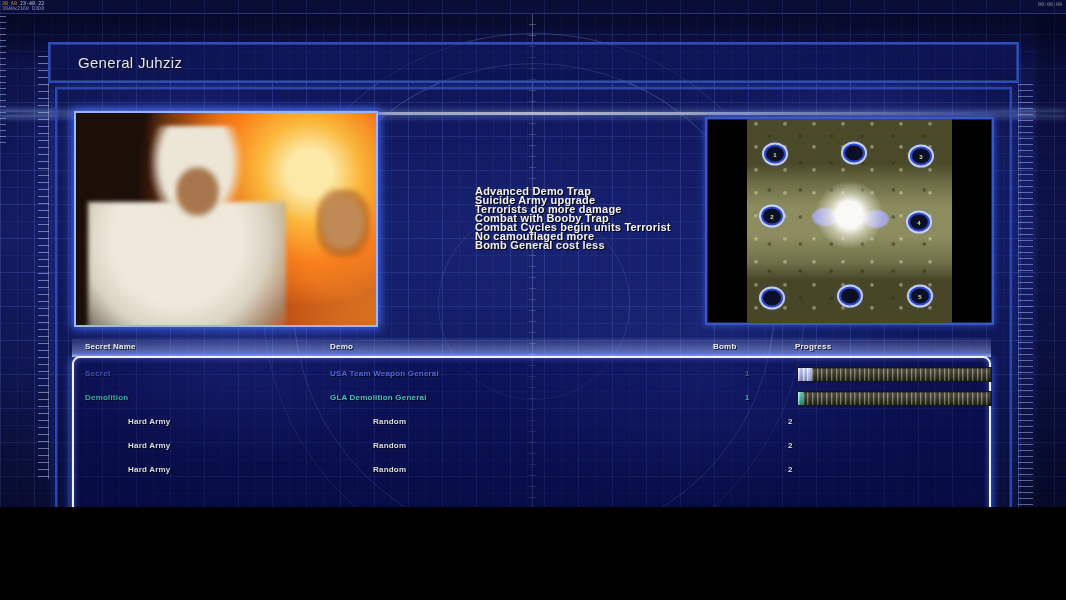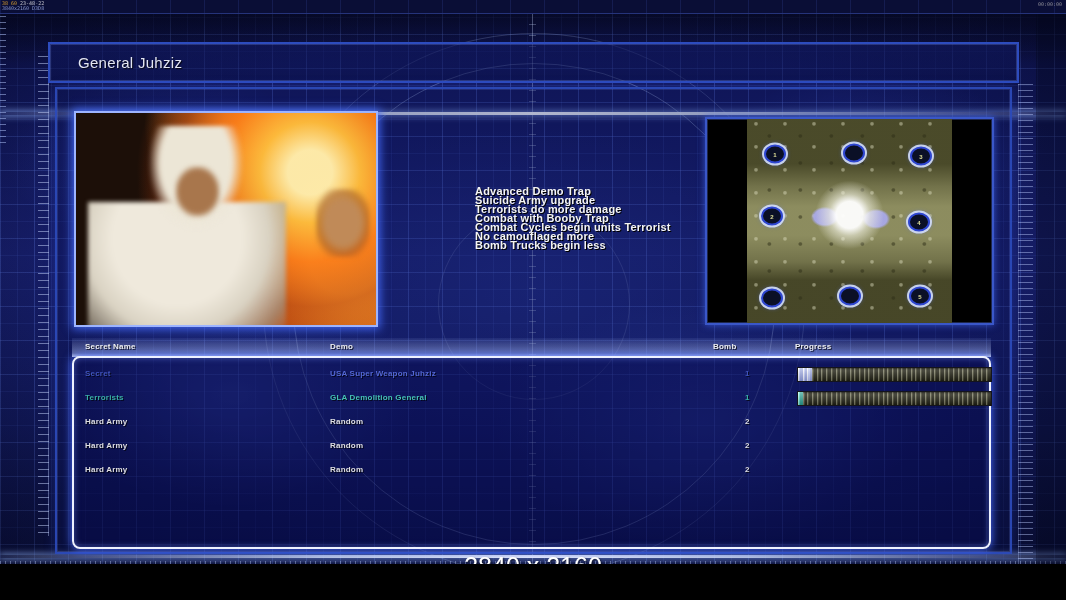--- a/index.html
+++ b/index.html
@@ -1,16 +1,16 @@
 <!DOCTYPE html>
 <html><head>
 <meta charset="utf-8">
 <style>
   html,body{margin:0;padding:0;background:#000;}
-  .screen{position:relative;width:1066px;height:564px;overflow:hidden;
+  .screen{position:relative;width:1066px;height:507px;overflow:hidden;
     font-family:"Liberation Sans",sans-serif;
     background:linear-gradient(180deg,#0a0e38 0%,#11175c 12%,#182070 45%,#131b62 75%,#0c1244 100%);}
   .abs{position:absolute;}
 
   
   .clouds{inset:0;background:
     radial-gradient(ellipse 260px 160px at 22% 70%, rgba(70,95,205,.40), transparent 70%),
     radial-gradient(ellipse 300px 180px at 66% 75%, rgba(62,86,195,.35), transparent 70%),
     radial-gradient(ellipse 240px 140px at 82% 30%, rgba(66,92,210,.30), transparent 70%),
     radial-gradient(ellipse 220px 130px at 15% 28%, rgba(60,84,200,.28), transparent 70%),
@@ -112,21 +112,21 @@
   .table-panel{left:72px;top:356px;width:915px;height:189px;border:2px solid #eef2ff;border-radius:8px;
     background:rgba(8,10,78,.42);
     box-shadow:0 0 8px 1px rgba(70,105,255,.9), inset 0 0 6px rgba(120,150,255,.5);text-align:right;}
   .row{position:absolute;left:0;right:0;height:24px;}
   .r0{top:4px;} .r1{top:28px;} .r2{top:52px;} .r3{top:76px;} .r4{top:100px;}
   .cell{position:absolute;top:7px;font-size:8px;font-weight:600;letter-spacing:.2px;
     text-shadow:1px 1px 0 rgba(0,0,0,.7);white-space:nowrap;}
   .cell-name{left:11px;} .cell-army{left:256px;} .cell-team{left:671px;}
   .c-blue{color:#4054bc;} .c-blue2{color:#5468d4;}
   .c-teal{color:#3aaea6;} .c-teal2{color:#46c2b6;}
-  .c-white{color:#dedee2;}
+  .c-white{color:#dedee2;margin-left:43px;}
   .pbar{position:absolute;left:723px;top:5px;width:193px;height:13px;border:1px solid #14141c;
     background:
       linear-gradient(to bottom, rgba(255,255,255,.22), rgba(0,0,0,.28)),
       repeating-linear-gradient(90deg, #8a8a70 0 1px, #4a4a34 1px 2px, #262618 2px 4.7px);
     box-shadow:inset 0 1px 2px rgba(0,0,0,.5);}
   .pfill{position:absolute;left:0;top:0;bottom:0;}
   .pfill-blue{background:
       linear-gradient(to bottom, rgba(255,255,255,.4), rgba(40,50,110,.25)),
       repeating-linear-gradient(90deg, #ffffff 0 1px, #c2ccf6 1px 2.4px, #9aa6dd 2.4px 4.7px);}
   .pfill-teal{background:
@@ -181,21 +181,21 @@
     <div class="abs p-fig p-hand"></div>
   </div>
 
   <div class="abs abilities">
     <div>Advanced Demo Trap</div>
     <div>Suicide Army upgrade</div>
     <div>Terrorists do more damage</div>
     <div>Combat with Booby Trap</div>
     <div>Combat Cycles begin units Terrorist</div>
     <div>No camouflaged more</div>
-    <div>Bomb Trucks begin less</div>
+    <div>Bomb General cost less</div>
   </div>
 
   <div class="abs map-box">
     <div class="abs map-img"></div>
     <div class="abs mk mp1">1</div>
     <div class="abs mk mp2"></div>
     <div class="abs mk mp3">3</div>
     <div class="abs mk mp4">2</div>
     <div class="abs mk mp5">4</div>
     <div class="abs mk mp6"></div>
@@ -205,28 +205,28 @@
 
   <div class="abs thead-band"></div>
   <div class="abs th th-player">Secret Name</div>
   <div class="abs th th-army">Demo</div>
   <div class="abs th th-team">Bomb</div>
   <div class="abs th th-progress">Progress</div>
 
   <div class="abs table-panel">
     <div class="row r0">
       <span class="cell cell-name c-blue">Secret</span>
-      <span class="cell cell-army c-blue2">USA Super Weapon Juhziz</span>
+      <span class="cell cell-army c-blue2">USA Team Weapon General</span>
       <span class="cell cell-team c-blue">1</span>
       <span class="pbar">
           <span class="pfill pfill-blue" style="width: 7%;"></span>
         </span>
     </div>
     <div class="row r1">
-      <span class="cell cell-name c-teal">Terrorists</span>
+      <span class="cell cell-name c-teal">Demolition</span>
       <span class="cell cell-army c-teal2">GLA Demolition General</span>
       <span class="cell cell-team c-teal">1</span>
       <span class="pbar">
           <span class="pfill pfill-teal" style="width: 2.5%;"></span>
         </span>
     </div>
     <div class="row r2">
       <span class="cell cell-name c-white">Hard Army</span>
       <span class="cell cell-army c-white">Random</span>
       <span class="cell cell-team c-white">2</span>

